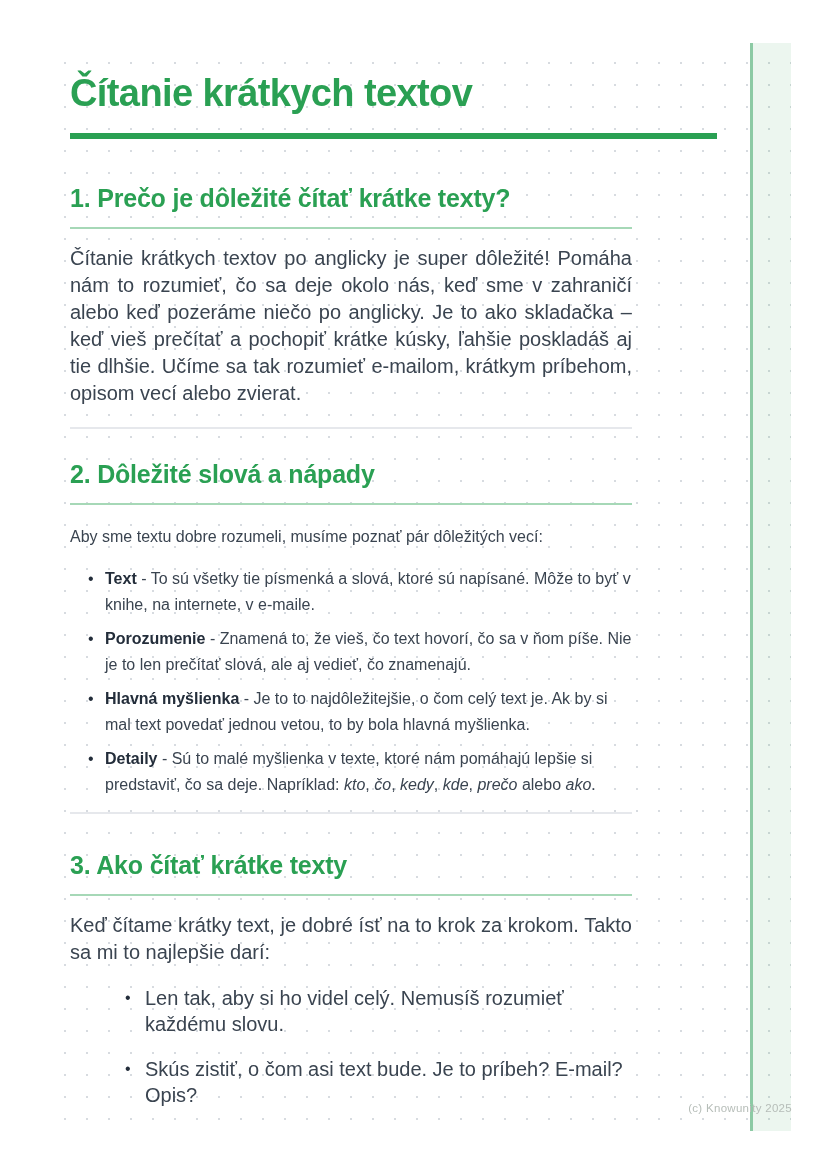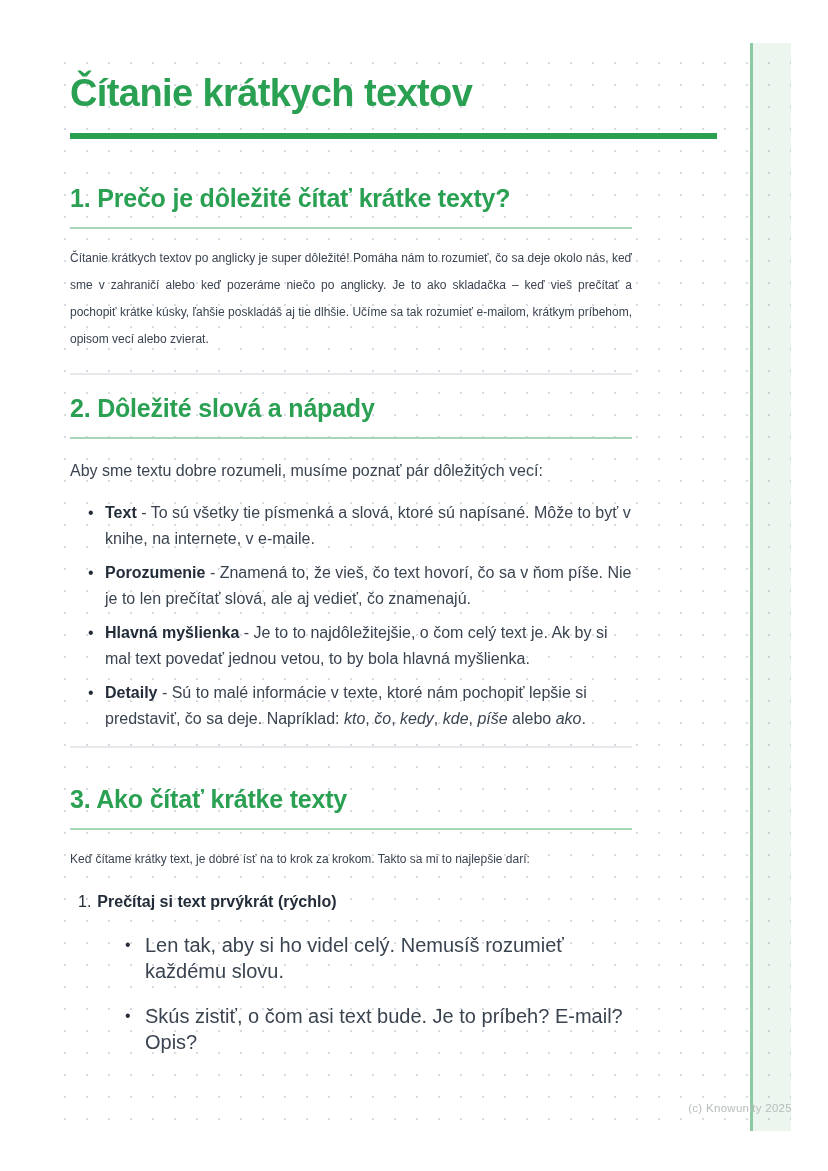--- a/index.html
+++ b/index.html
@@ -34,24 +34,24 @@
   }
   .content{position:absolute;left:25px;top:0;width:562px;}
   h1.doc-title{
     margin-top:28px;font-size:38px;line-height:44px;font-weight:800;
     letter-spacing:-0.6px;color:var(--accent);
   }
   .title-rule{margin-top:18px;height:6px;width:647px;background:var(--accent);}
   .section-head{border-bottom:2px solid var(--accent-light);padding-bottom:12px;}
   .section-head h2{font-size:25px;line-height:34px;font-weight:700;color:var(--accent);letter-spacing:-0.2px;}
   .sh1{margin-top:42px;}
-  .sh2{margin-top:16px;}
+  .sh2{margin-top:28px;}
   .sh3{margin-top:34px;}
   p.para{
-    margin-top:16px;font-size:12px;line-height:27px;
+    margin-top:16px;font-size:20px;line-height:27px;
     text-align:justify;color:var(--body-text);
   }
   p.intro{margin-top:18px;font-size:16px;line-height:27px;color:var(--body-text);}
   hr.divider{border:none;border-top:2px solid var(--divider);margin-top:20px;}
   hr.divider2{border:none;border-top:2px solid var(--divider);margin-top:14px;}
   ul.key-list{margin-top:16px;list-style:none;padding-left:35px;}
   ul.key-list li{
     position:relative;font-size:16px;line-height:26px;margin-bottom:8px;
   }
   ul.key-list li::before{
@@ -99,33 +99,32 @@
 
       <section>
         <div class="section-head sh2">
           <h2>2. Dôležité slová a nápady</h2>
         </div>
         <p class="intro">Aby sme textu dobre rozumeli, musíme poznať pár dôležitých vecí:</p>
         <ul class="key-list">
             <li><strong>Text</strong><span> - To sú všetky tie písmenká a slová, ktoré sú napísané. Môže to byť v knihe, na internete, v e-maile.</span></li>
             <li><strong>Porozumenie</strong><span> - Znamená to, že vieš, čo text hovorí, čo sa v ňom píše. Nie je to len prečítať slová, ale aj vedieť, čo znamenajú.</span></li>
             <li><strong>Hlavná myšlienka</strong><span> - Je to to najdôležitejšie, o čom celý text je. Ak by si mal text povedať jednou vetou, to by bola hlavná myšlienka.</span></li>
-            <li><strong>Detaily</strong><span> - Sú to malé informácie v texte, ktoré nám pochopiť lepšie si predstaviť, čo sa deje. Napríklad: </span><em>kto</em><span>, </span><em>čo</em><span>, </span><em>kedy</em><span>, </span><em>kde</em><span>, </span><em>píše</em><span> alebo </span><em>ako</em><span>.</span></li>
+            <li><strong>Detaily</strong><span> - Sú to malé myšlienka v texte, ktoré nám pomáhajú lepšie si predstaviť, čo sa deje. Napríklad: </span><em>kto</em><span>, </span><em>čo</em><span>, </span><em>kedy</em><span>, </span><em>kde</em><span>, </span><em>prečo</em><span> alebo </span><em>ako</em><span>.</span></li>
           </ul>
       </section>
 
       <hr class="divider2">
 
       <section>
         <div class="section-head sh3">
           <h2>3. Ako čítať krátke texty</h2>
         </div>
         <p class="para">Keď čítame krátky text, je dobré ísť na to krok za krokom. Takto sa mi to najlepšie darí:</p>
         <div class="steps">
-            <div class="step-title-row"><span class="step-number">1.</span><span class="step-title">Prečítaj si text prvýkrát (rýchlo)</span></div>
             <ul class="step-list">
               <li>Len tak, aby si ho videl celý. Nemusíš rozumieť každému slovu.</li>
               <li>Skús zistiť, o čom asi text bude. Je to príbeh? E-mail? Opis?</li>
             </ul>
           </div>
       </section>
 
     </div>
   </div>
   <div class="watermark">(c) Knowunity 2025</div>

